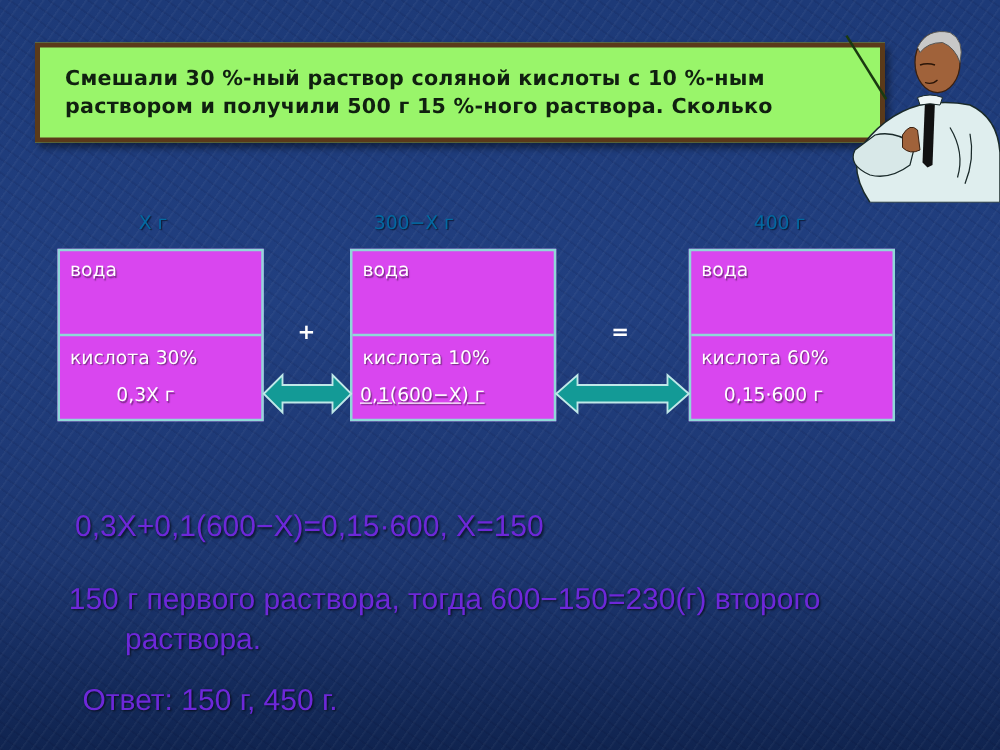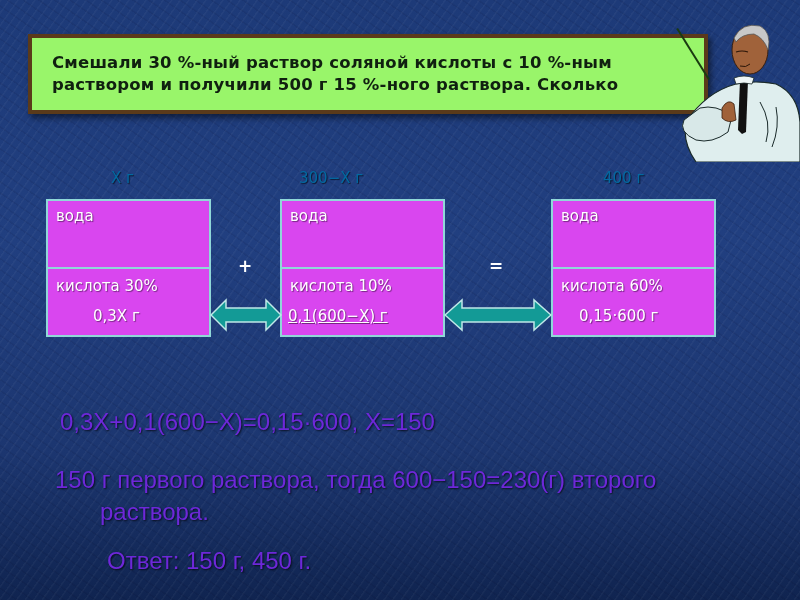--- a/index.html
+++ b/index.html
@@ -107,13 +107,13 @@
 <svg class="arrow" style="left:210px;" viewBox="0 0 72 34">
   <path d="M1 17 L16 2 L16 10 L56 10 L56 2 L71 17 L56 32 L56 24 L16 24 L16 32 Z" fill="#139a96" stroke="#bfe8e8" stroke-width="1.5"></path>
 </svg>
 <svg class="arrow" style="left:444px; width:108px;" viewBox="0 0 108 34" preserveAspectRatio="none">
   <path d="M1 17 L18 2 L18 10 L90 10 L90 2 L107 17 L90 32 L90 24 L18 24 L18 32 Z" fill="#139a96" stroke="#bfe8e8" stroke-width="1.5"></path>
 </svg>
 
 <div class="line" style="left:60px; top:408px;">0,3Х+0,1(600−Х)=0,15·600, Х=150</div>
 <div class="line" style="left:55px; top:466px;">150 г первого раствора, тогда 600−150=230(г) второго</div>
 <div class="line" style="left:72px; top:498px;margin-left:28px;">раствора.</div>
-<div class="line" style="left:66px; top:547px;margin-left:41px;">Ответ: 150 г, 450 г.</div>
+<div class="line" style="left:66px; top:547px;">Ответ: 150 г, 450 г.</div>
 
 </body></html>

